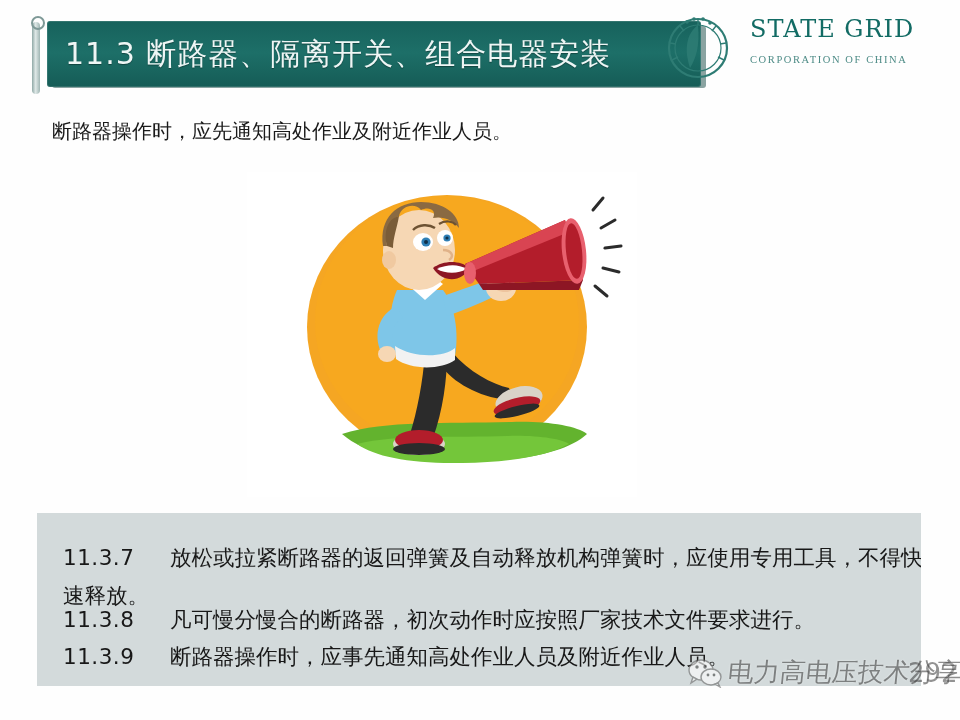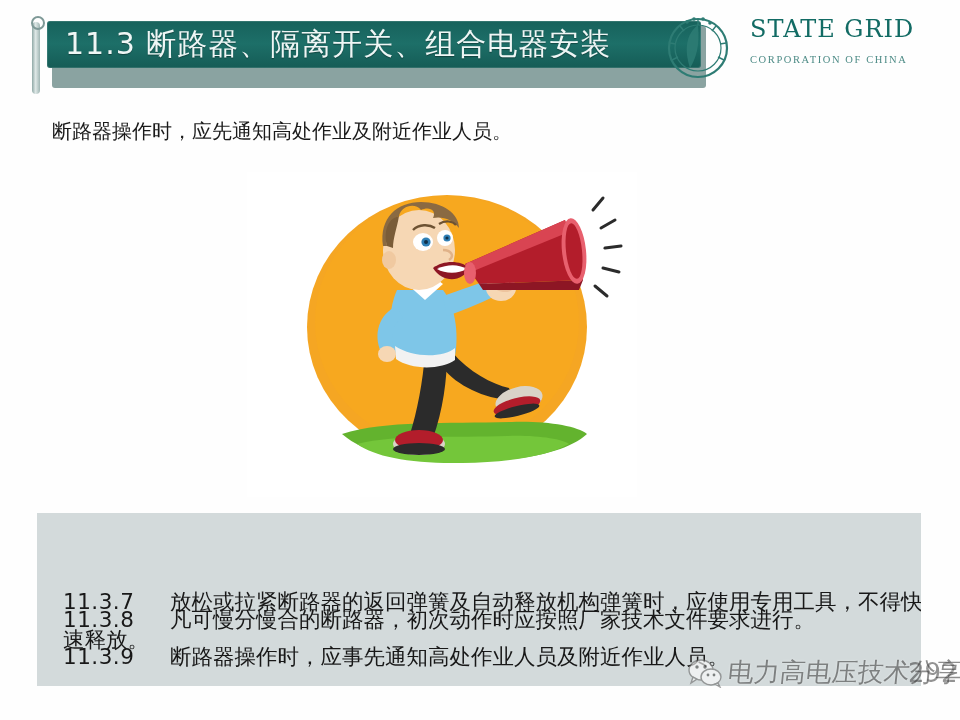--- a/index.html
+++ b/index.html
@@ -23,21 +23,21 @@
   .flag-pole::before{
     content:"";position:absolute;left:-1px;top:-6px;width:10px;height:10px;
     border:2px solid #7e9997;border-radius:50%;background:transparent;
   }
 
   .banner-shadow{
     position:absolute;left:52px;top:26px;width:654px;height:62px;
     background:#8aa3a1;border-radius:3px;
   }
   .banner{
-    position:absolute;left:47px;top:21px;width:654px;height:47px;
+    position:absolute;left:47px;top:21px;width:654px;height:66px;
     background:linear-gradient(180deg,#17625c 0%,#1d6f68 48%,#155c56 100%);
     border-radius:3px;
     display:flex;align-items:center;
     box-shadow:inset 0 0 0 1px rgba(255,255,255,.12);
   }
   .banner-title{
     color:#eef6f5;
     font-size:30px;
     letter-spacing:1px;
     padding-left:18px;
@@ -99,21 +99,21 @@
     font-family:"DejaVu Sans","Liberation Sans",sans-serif;
     white-space:nowrap;
   }
   .note-p{
     position:absolute;left:26px;width:860px;
     color:#181818;
     font-size:21.5px;
     line-height:38px;
     font-family:"DejaVu Sans","Liberation Sans",sans-serif;
   }
-  .note-7{top:26px;margin-top:44px;}
+  .note-7{top:26px;}
   .note-8{top:88px;}
   .note-9{top:125px;}
   .num{letter-spacing:.5px;}
   .gap{display:inline-block;width:22px;}
 
   
   .watermark{
     position:absolute;left:688px;top:655px;
     display:flex;align-items:center;gap:6px;
     opacity:.62;

